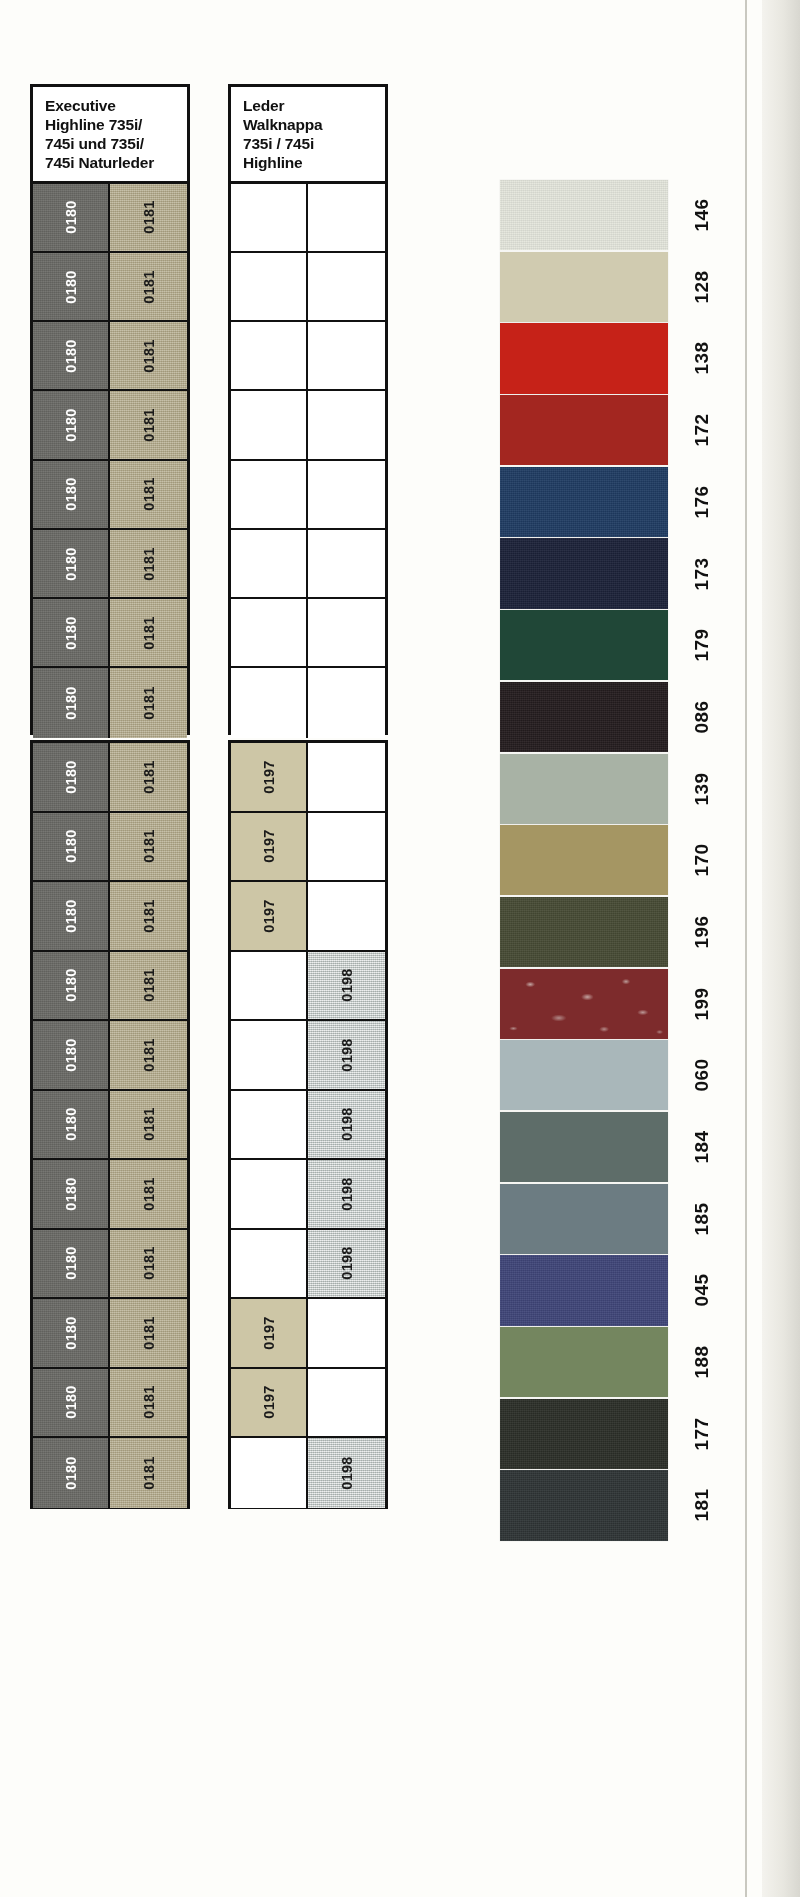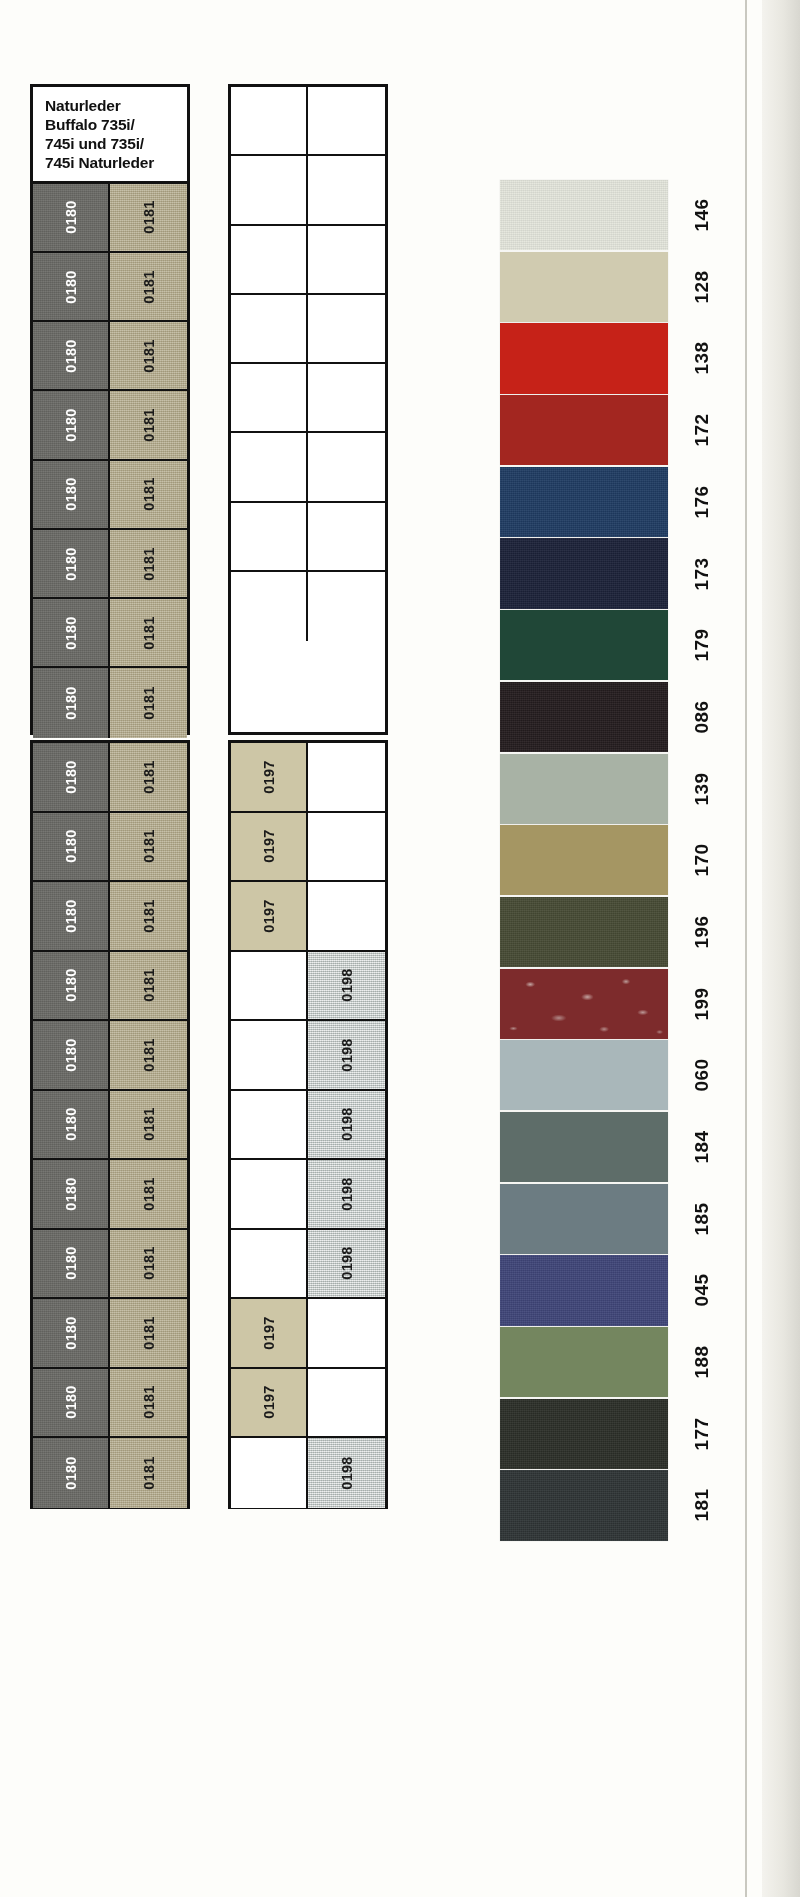--- a/index.html
+++ b/index.html
@@ -144,22 +144,22 @@
   }
 </style>
 </head>
 <body>
 
 <div id="page">
 
   <div class="tbl-block" id="tbl-left-top" style="left:30px;top:84px;width:160px;height:651px;">
 
     <div class="hdr" id="left-hdr">
-        <div>Naturleder</div>
-        <div>Buffalo 735i/</div>
+        <div>Executive</div>
+        <div>Highline 735i/</div>
         <div>745i und 735i/</div>
         <div>745i Naturleder</div>
       </div>
 
     <div class="rows" id="left-rows-top">
         <div class="row" style="height: 69.25px;">
           <div class="cell sw-0180" style="width: 50%;">
             <span class="vtext">0180</span>
           </div>
           <div class="cell sw-0181" style="width: 50%;">
@@ -313,20 +313,26 @@
           </div>
           <div class="cell sw-0181" style="width: 50%;">
             <span class="vtext">0181</span>
           </div>
         </div>
       </div>
   </div>
 
   <div class="tbl-block" id="tbl-mid-top" style="left:228px;top:84px;width:160px;height:651px;">
 
+    <div class="hdr" id="mid-hdr">
+        <div>Leder</div>
+        <div>Walknappa</div>
+        <div>735i / 745i</div>
+        <div>Highline</div>
+      </div>
 
     <div class="rows" id="mid-rows-top">
         <div class="row" style="height: 69.25px;">
           <div class="cell sw-empty" style="width: 50%;"></div>
           <div class="cell sw-empty" style="width: 50%;"></div>
         </div>
         <div class="row" style="height: 69.25px;">
           <div class="cell sw-empty" style="width: 50%;"></div>
           <div class="cell sw-empty" style="width: 50%;"></div>
         </div>

